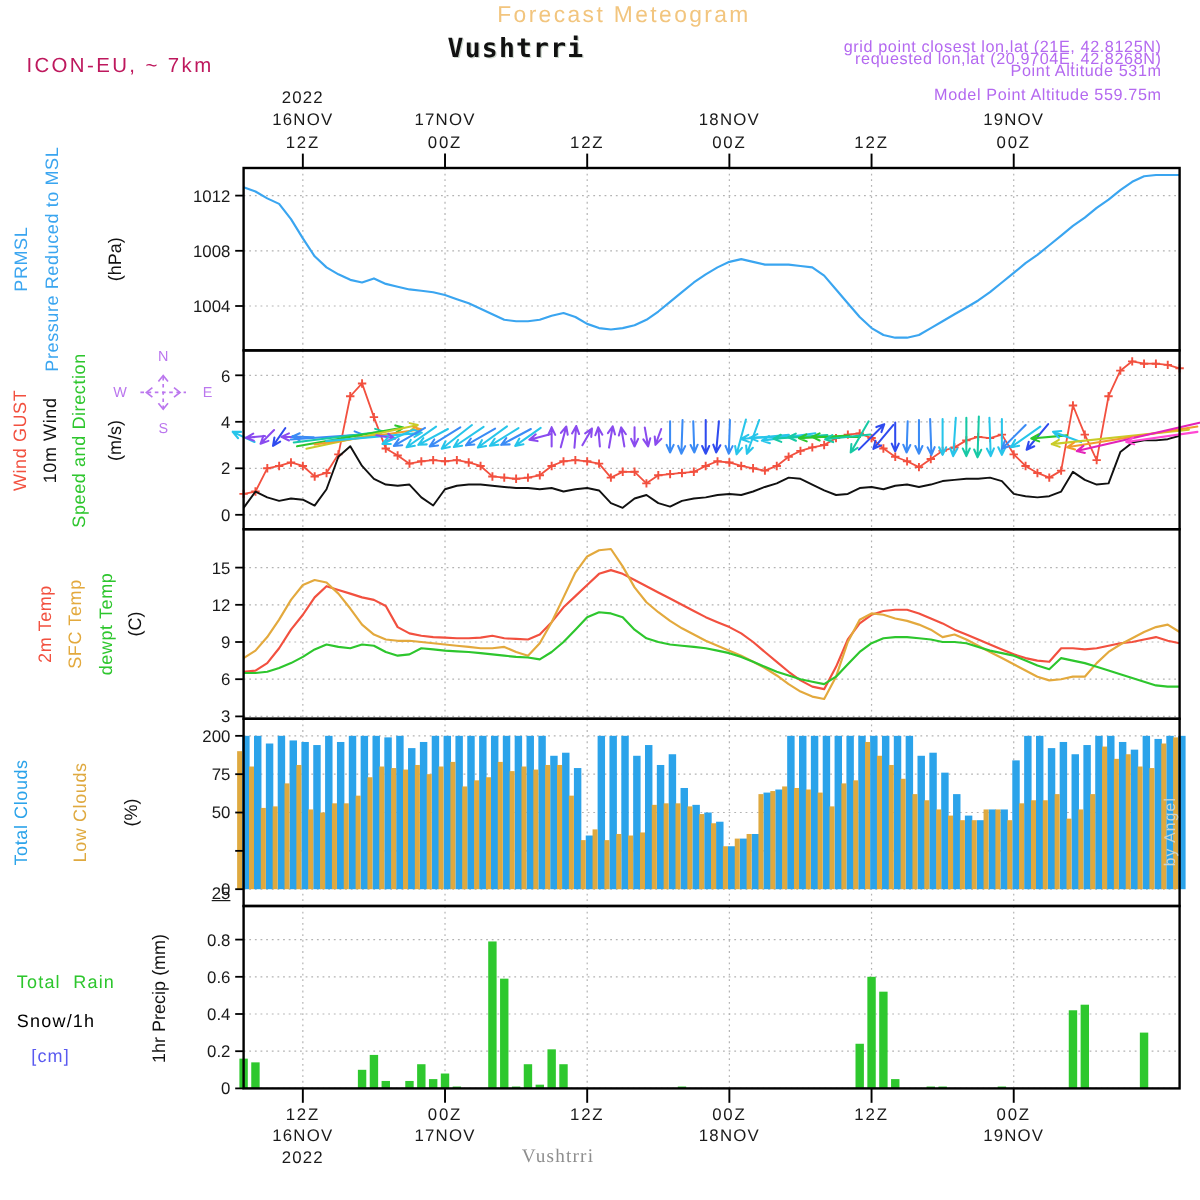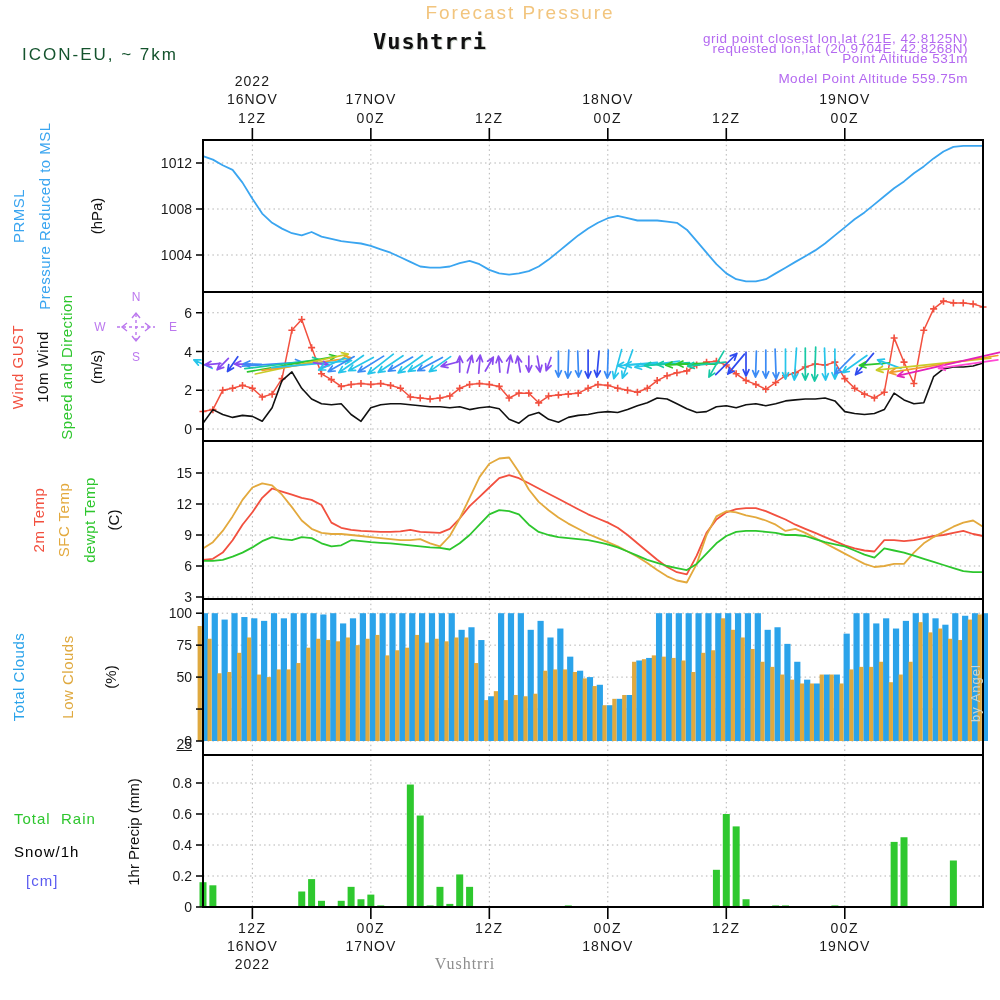--- a/index.html
+++ b/index.html
@@ -6,21 +6,21 @@
     font-family:"Liberation Sans", sans-serif;}
   #wrap{position:relative;width:1000px;height:1000px;overflow:hidden;background:#fff;}
   #plot{position:absolute;left:0;top:0;}
   .lbl{position:absolute;white-space:nowrap;color:#222;}
   .rot{transform:translate(-50%,-50%) rotate(-90deg);}
   .ctr{transform:translate(-50%,-50%);}
   .title-fx{font-size:19px;letter-spacing:2px;color:#f2c57e;}
   .title-main{font-family:"DejaVu Sans Mono",monospace;font-weight:bold;font-size:22px;color:#111;
     text-shadow:1px 1px 0 #cfd8cf;letter-spacing:1px;}
   .hdr-r{font-size:13.5px;color:#b469f0;letter-spacing:.5px;text-align:right;}
-  .model{font-size:17px;color:#14532d;letter-spacing:2px;}
+  .model{font-size:17px;color:#be185d;letter-spacing:2px;}
   .tick-lab{font-size:14px;color:#1a1a1a;letter-spacing:1.5px;}
   .date-lab{font-size:14px;color:#1a1a1a;letter-spacing:1px;}
   .ytick{font-size:14px;color:#1a1a1a;text-align:right;width:52px;}
   .side{font-size:15px;letter-spacing:.5px;}
   .unit{font-size:15px;color:#111;}
   .compass{font-size:12px;color:#bb77ee;letter-spacing:0;}
   .wm{font-size:13px;color:#ccd4cc;letter-spacing:1px;}
   .footer-station{font-family:"Liberation Serif",serif;font-size:16px;color:#8e8e8e;letter-spacing:1px;}
   .precip-side{font-size:15px;letter-spacing:1px;}
 </style>
@@ -386,21 +386,21 @@
       <line x1="196" y1="677.1" x2="203" y2="677.1" stroke="#000" stroke-width="1.5"></line>
       <line x1="196" y1="709.05" x2="203" y2="709.05" stroke="#000" stroke-width="1.5"></line>
       <line x1="196" y1="741" x2="203" y2="741" stroke="#000" stroke-width="1.5"></line>
       <line x1="196" y1="783" x2="203" y2="783" stroke="#000" stroke-width="1.5"></line>
       <line x1="196" y1="814" x2="203" y2="814" stroke="#000" stroke-width="1.5"></line>
       <line x1="196" y1="845" x2="203" y2="845" stroke="#000" stroke-width="1.5"></line>
       <line x1="196" y1="876" x2="203" y2="876" stroke="#000" stroke-width="1.5"></line>
       <line x1="196" y1="907" x2="203" y2="907" stroke="#000" stroke-width="1.5"></line>
     </svg>
 
-<div class="lbl title-fx ctr" style="left:520px;top:13px;">Forecast Pressure</div>
+<div class="lbl title-fx ctr" style="left:520px;top:13px;">Forecast Meteogram</div>
 <div class="lbl title-main ctr" style="left:430px;top:41px;">Vushtrri</div>
 <div class="lbl model" style="left:22px;top:45px;">ICON-EU, ~ 7km</div>
 <div class="lbl hdr-r" style="right:32px;top:11px;margin-top:30px;">requested lon,lat (20.9704E, 42.8268N)</div>
 <div class="lbl hdr-r" style="right:32px;top:31px;">grid point closest lon,lat (21E, 42.8125N)</div>
 <div class="lbl hdr-r" style="right:32px;top:51px;">Point Altitude 531m</div>
 <div class="lbl hdr-r" style="right:32px;top:71px;">Model Point Altitude 559.75m</div>
 <div class="lbl wm rot" style="left:975px;top:693px;">by Angel</div>
 <div class="lbl footer-station ctr" style="left:465px;top:964px;">Vushtrri</div>
 
 <div class="lbl compass ctr" style="left:136px;top:297px;">N</div>
@@ -435,21 +435,21 @@
     <div class="lbl ytick" style="left: 140px; top: 247px;">1004</div>
     <div class="lbl ytick" style="left: 140px; top: 304.75px;">6</div>
     <div class="lbl ytick" style="left: 140px; top: 343.5px;">4</div>
     <div class="lbl ytick" style="left: 140px; top: 382.25px;">2</div>
     <div class="lbl ytick" style="left: 140px; top: 421px;">0</div>
     <div class="lbl ytick" style="left: 140px; top: 465.004px;">15</div>
     <div class="lbl ytick" style="left: 140px; top: 496.003px;">12</div>
     <div class="lbl ytick" style="left: 140px; top: 527.002px;">9</div>
     <div class="lbl ytick" style="left: 140px; top: 558.001px;">6</div>
     <div class="lbl ytick" style="left: 140px; top: 589px;">3</div>
-    <div class="lbl ytick" style="left: 140px; top: 605.2px;">100</div>
+    <div class="lbl ytick" style="left: 140px; top: 605.2px;">200</div>
     <div class="lbl ytick" style="left: 140px; top: 637.15px;">75</div>
     <div class="lbl ytick" style="left: 140px; top: 669.1px;">50</div>
     <div class="lbl ytick" style="left: 140px; top: 736px; text-decoration: underline;">25</div>
     <div class="lbl ytick" style="left: 140px; top: 733px;">0</div>
     <div class="lbl ytick" style="left: 140px; top: 775px;">0.8</div>
     <div class="lbl ytick" style="left: 140px; top: 806px;">0.6</div>
     <div class="lbl ytick" style="left: 140px; top: 837px;">0.4</div>
     <div class="lbl ytick" style="left: 140px; top: 868px;">0.2</div>
     <div class="lbl ytick" style="left: 140px; top: 899px;">0</div>
     <div class="lbl side rot" style="left: 18px; top: 216px; color: rgb(58, 165, 240);">PRMSL</div>

